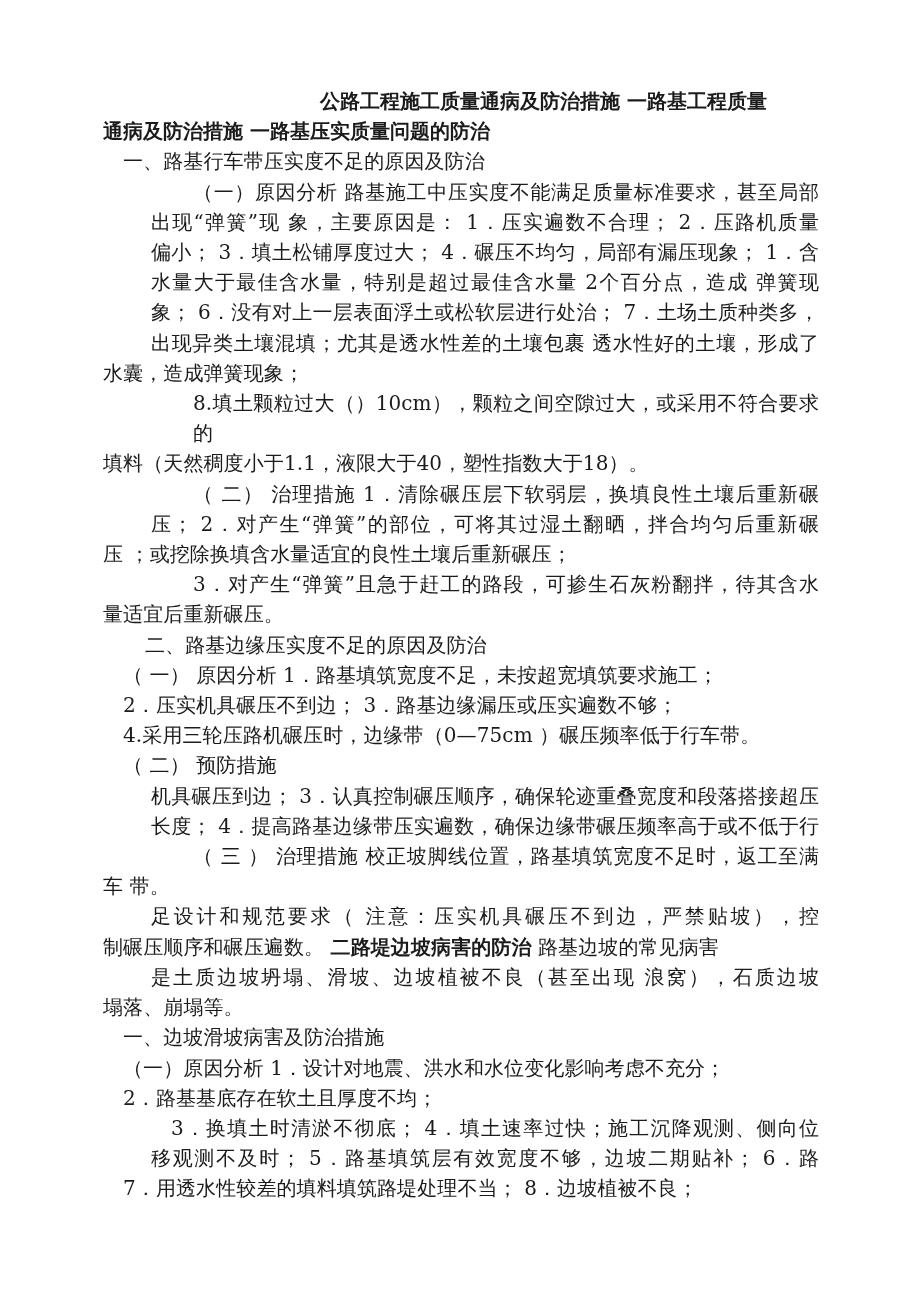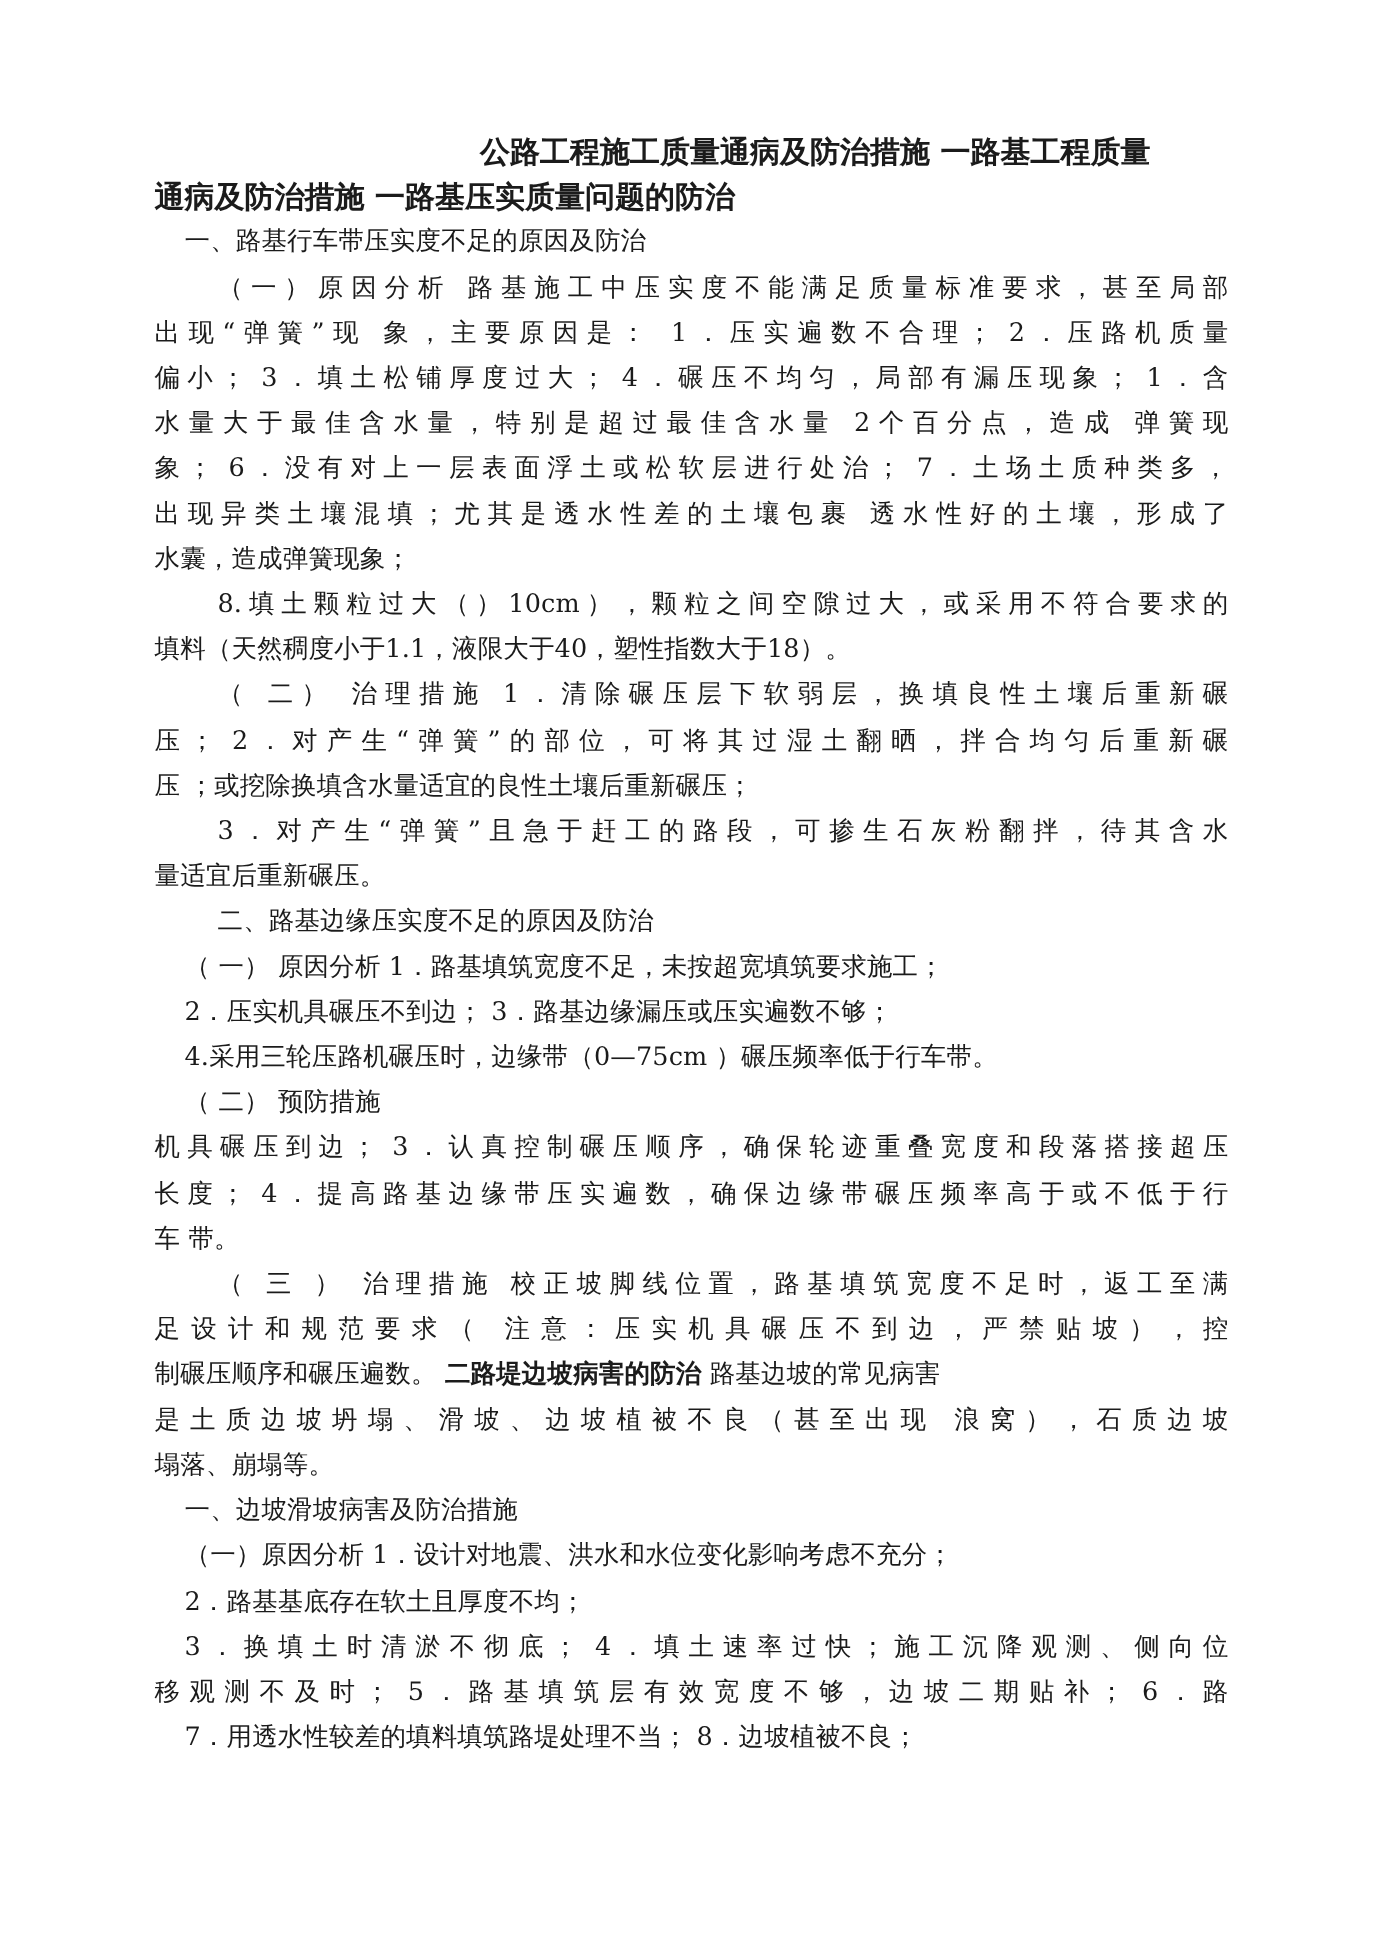--- a/index.html
+++ b/index.html
@@ -18,21 +18,21 @@
     background: #ffffff;
     overflow: hidden;
   }
   .doc-body {
     position: absolute;
     left: 103px;
     top: 86px;
     width: 716px;
   }
   .line {
-    font-size: 17px;
+    font-size: 20px;
     line-height: 30.2px;
     color: #1b1b1b;
     white-space: nowrap;
     letter-spacing: 0.1px;
     font-family: "DejaVu Serif", "Liberation Serif", serif;
   }
   .line.title {
     font-weight: bold;
     font-family: "DejaVu Sans", "Liberation Sans", sans-serif;
     font-size: 20px;
@@ -41,20 +41,21 @@
   .ind-0 { padding-left: 0px; }
   .ind-1 { padding-left: 20px; }
   .ind-2 { padding-left: 42px; }
   .ind-title { padding-left: 217px; }
   .bold-seg { font-weight: bold; font-family: Liberation Sans, sans-serif; margin-top: 36px; }
   .stretch {
     display: block;
     text-align: justify;
     text-align-last: justify;
     white-space: normal;
+    margin-left: 48px;
   }
 </style>
 </head>
 <body>
 
 <div class="page">
   <div class="doc-body">
 
     <div class="line title ind-title">公路工程施工质量通病及防治措施 一路基工程质量</div>
     <div class="line title ind-0">通病及防治措施 一路基压实质量问题的防治</div>
@@ -74,22 +75,22 @@
     <div class="line ind-0">压 ；或挖除换填含水量适宜的良性土壤后重新碾压；</div>
     <div class="line stretch ind-2">3．对产生“弹簧”且急于赶工的路段，可掺生石灰粉翻拌，待其含水</div>
     <div class="line ind-0">量适宜后重新碾压。</div>
     <div class="line ind-2">二、路基边缘压实度不足的原因及防治</div>
     <div class="line ind-1">（ 一） 原因分析 1．路基填筑宽度不足，未按超宽填筑要求施工；</div>
     <div class="line ind-1">2．压实机具碾压不到边； 3．路基边缘漏压或压实遍数不够；</div>
     <div class="line ind-1">4.采用三轮压路机碾压时，边缘带（0—75cm ）碾压频率低于行车带。</div>
     <div class="line ind-1">（ 二） 预防措施</div>
     <div class="line stretch ind-0">机具碾压到边； 3．认真控制碾压顺序，确保轮迹重叠宽度和段落搭接超压</div>
     <div class="line stretch ind-0">长度； 4．提高路基边缘带压实遍数，确保边缘带碾压频率高于或不低于行</div>
+    <div class="line stretch ind-2">（ 三 ） 治理措施 校正坡脚线位置，路基填筑宽度不足时，返工至满</div>
     <div class="line ind-0">车 带。</div>
-    <div class="line stretch ind-2">（ 三 ） 治理措施 校正坡脚线位置，路基填筑宽度不足时，返工至满</div>
     <div class="line stretch ind-0">足设计和规范要求（ 注意：压实机具碾压不到边，严禁贴坡），控</div>
 
     <div class="line ind-0"><span>制碾压顺序和碾压遍数。 </span><span class="bold-seg">二路堤边坡病害的防治</span><span> 路基边坡的常见病害</span></div>
 
     <div class="line stretch ind-0">是土质边坡坍塌、滑坡、边坡植被不良（甚至出现 浪窝），石质边坡</div>
     <div class="line ind-0">塌落、崩塌等。</div>
     <div class="line ind-1">一、边坡滑坡病害及防治措施</div>
     <div class="line ind-1">（一）原因分析 1．设计对地震、洪水和水位变化影响考虑不充分；</div>
     <div class="line ind-1">2．路基基底存在软土且厚度不均；</div>
     <div class="line stretch ind-1">3．换填土时清淤不彻底； 4．填土速率过快；施工沉降观测、侧向位</div>

